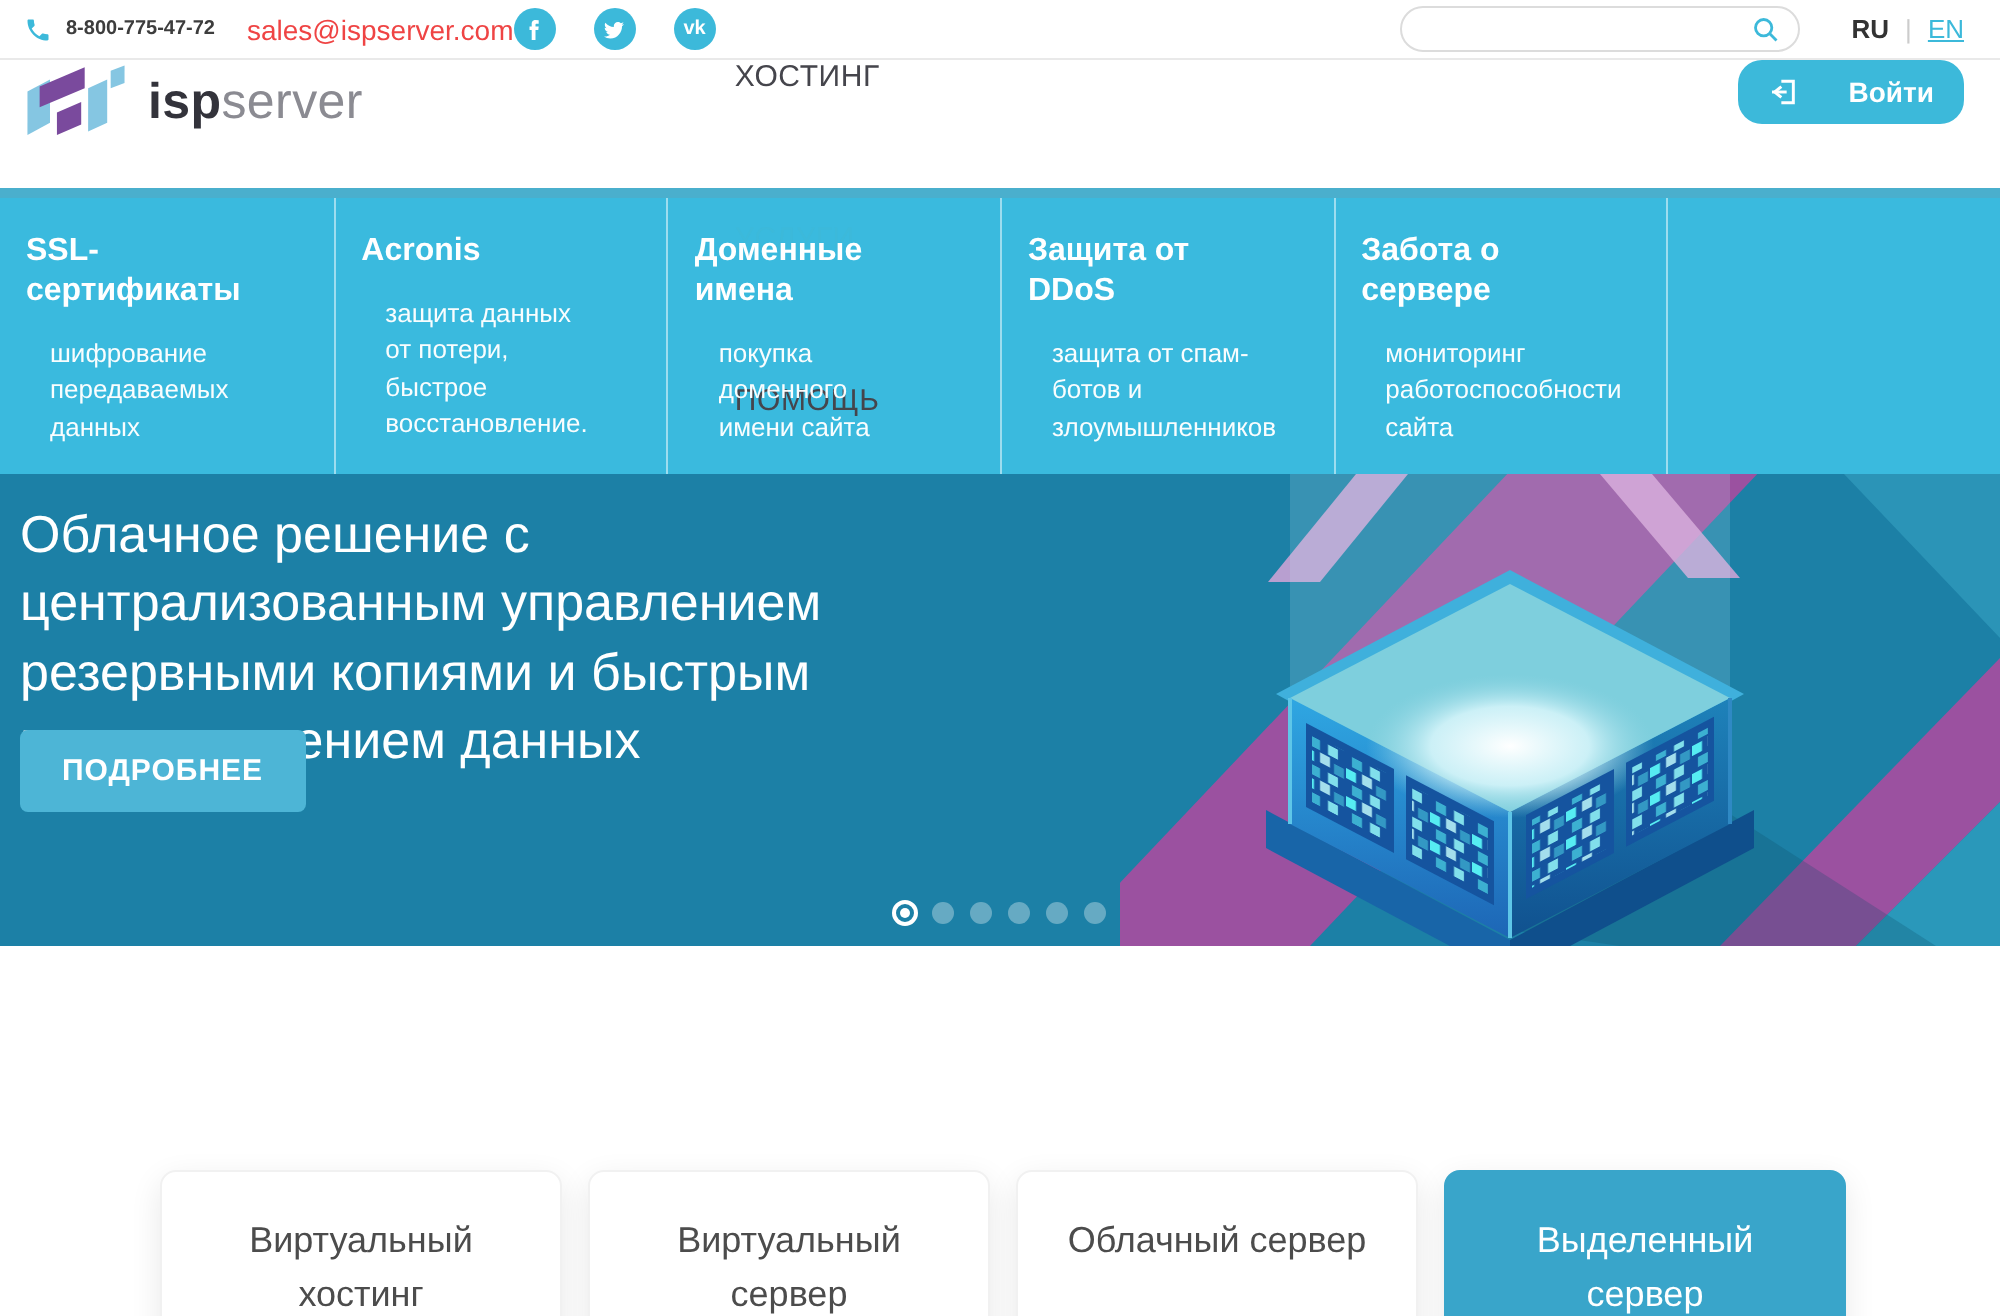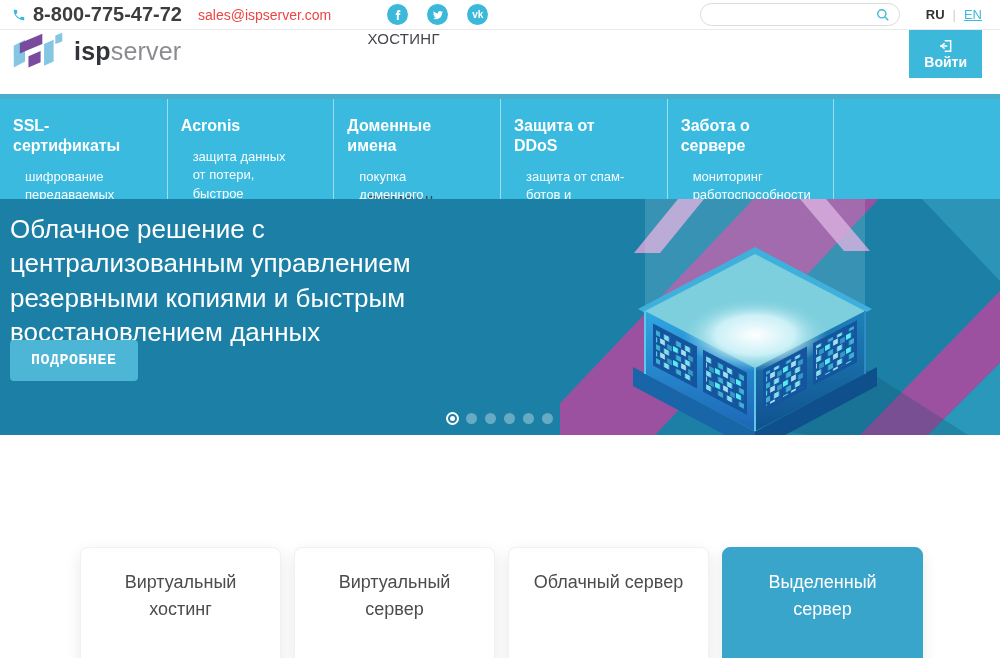--- a/index.html
+++ b/index.html
@@ -6,24 +6,24 @@
   html,body { margin:0; padding:0; }
   body {
     width:1000px; height:658px; overflow:hidden; position:relative;
     background:#fff; font-family:"Liberation Sans", sans-serif;
   }
 
   
   .topbar { height:30px; display:flex; align-items:center; padding-left:12px;
             border-bottom:1px solid #e9e9e9; background:#fff; }
   .phone { display:flex; align-items:center; gap:7px; color:#3d3d3d;
-           font-weight:bold; font-size:20px; text-decoration:none; }
+           font-weight:bold; font-size:10px; text-decoration:none; }
   .phone svg { width:14px; height:14px; fill:var(--accent); }
   .email { margin-left:16px; color:#ef4444; font-size:14px; text-decoration:none; }
-  .socials { display:flex; gap:19px; margin-left:56px; }
+  .socials { display:flex; gap:19px; }
   .social { width:21px; height:21px; border-radius:50%; background:var(--accent);
             color:#fff; display:flex; align-items:center; justify-content:center;
             font-size:12px; font-weight:bold; cursor:pointer; }
   .social svg { width:12px; height:12px; fill:#fff; }
   .search { margin-left:auto; width:200px; height:23px; border:1px solid #dcdcdc;
             border-radius:12px; display:flex; align-items:center;
             padding:0 9px 0 12px; background:#fff; }
   .search input { border:none; outline:none; flex:1; min-width:0; font-size:12px;
                   font-family:"Liberation Sans", sans-serif; }
   .search svg { width:14px; height:14px; }
@@ -35,43 +35,43 @@
 
   
   .mainnav { height:64px; display:flex; align-items:flex-start; padding:0 18px 0 12px; }
   .logo { display:flex; align-items:center; gap:10px; cursor:pointer; }
   .wordmark { font-size:25px; color:#8b8b92; letter-spacing:.2px; }
   .wordmark b { color:#33333b; }
   .nav-items { display:flex; gap:64px; margin-left:186px;flex-direction:column; }
   .nav-item { font-size:15px; color:#45454c; cursor:pointer; letter-spacing:.3px; }
   .nav-item.active { color:var(--accent); }
   .login-btn { margin-left:auto; background:var(--accent); color:#fff; border:none;
-               border-radius:0; font-weight:bold; font-size:14px;
-               padding:8px 15px; display:flex; align-items:center; gap:0;
-               cursor:pointer; font-family:"Liberation Sans", sans-serif;flex-direction:column; }
+               border-radius:12px; font-weight:bold; font-size:14px;
+               padding:8px 15px; display:flex; align-items:center; gap:24px;
+               cursor:pointer; font-family:"Liberation Sans", sans-serif; }
   .login-btn svg { width:16px; height:16px; }
 
   
-  .megamenu { height:105px; background:var(--menu_bg);
+  .megamenu { height:143px; background:var(--menu_bg);
               border-top:5px solid var(--menu_top); display:flex; }
   .menu-col { width:166.66px; padding:17px 26px 0 13px; color:#fff; cursor:pointer; }
   .menu-col + .menu-col { border-left:1px solid rgba(255,255,255,.5); }
   .menu-col h3 { margin:0 0 10px; font-size:16px; line-height:1.25; }
   .menu-col p { margin:12px; font-size:13px; line-height:1.42; color:rgba(255,255,255,.97); }
 
   
   .hero { position:relative; height:236px; background:var(--hero_bg); overflow:hidden; }
   .hero-illustration { position:absolute; top:0; right:0; width:440px; height:236px; }
   .hero h1 { position:relative; z-index:2; margin:0; padding:13px 0 0 10px;
              width:505px; color:#ffffff; font-size:26px; font-weight:normal;
              line-height:1.32; }
-  .cta { position:absolute; z-index:2; left:10px; top:141px; background:var(--cta_bg);
+  .cta { position:absolute; z-index:2; left:10px; top:128px; background:var(--cta_bg);
          color:#fff; border:none; border-radius:4px; font-weight:bold; font-size:15px;
          letter-spacing:.5px; padding:12px 21px; cursor:pointer;
-         font-family:Liberation Mono, monospace; }
+         font-family:Liberation Sans, sans-serif; }
   .dots { position:absolute; z-index:2; left:50%; transform:translateX(-50%);
           bottom:11px; display:flex; gap:8px; align-items:center; }
   .dot { width:11px; height:11px; border-radius:50%;
          background:rgba(255,255,255,.33); cursor:pointer; }
   .dot.active { width:5px; height:5px; background:#fff;
                 outline:2px solid #fff; outline-offset:2px; margin:0 3px; }
 
   
   .tabs-section { margin-top:112px; padding-left:80px; display:flex; gap:13px; }
   .tab-card { width:201px; height:120px; background:#fff; border:1px solid #f1f1f1;

